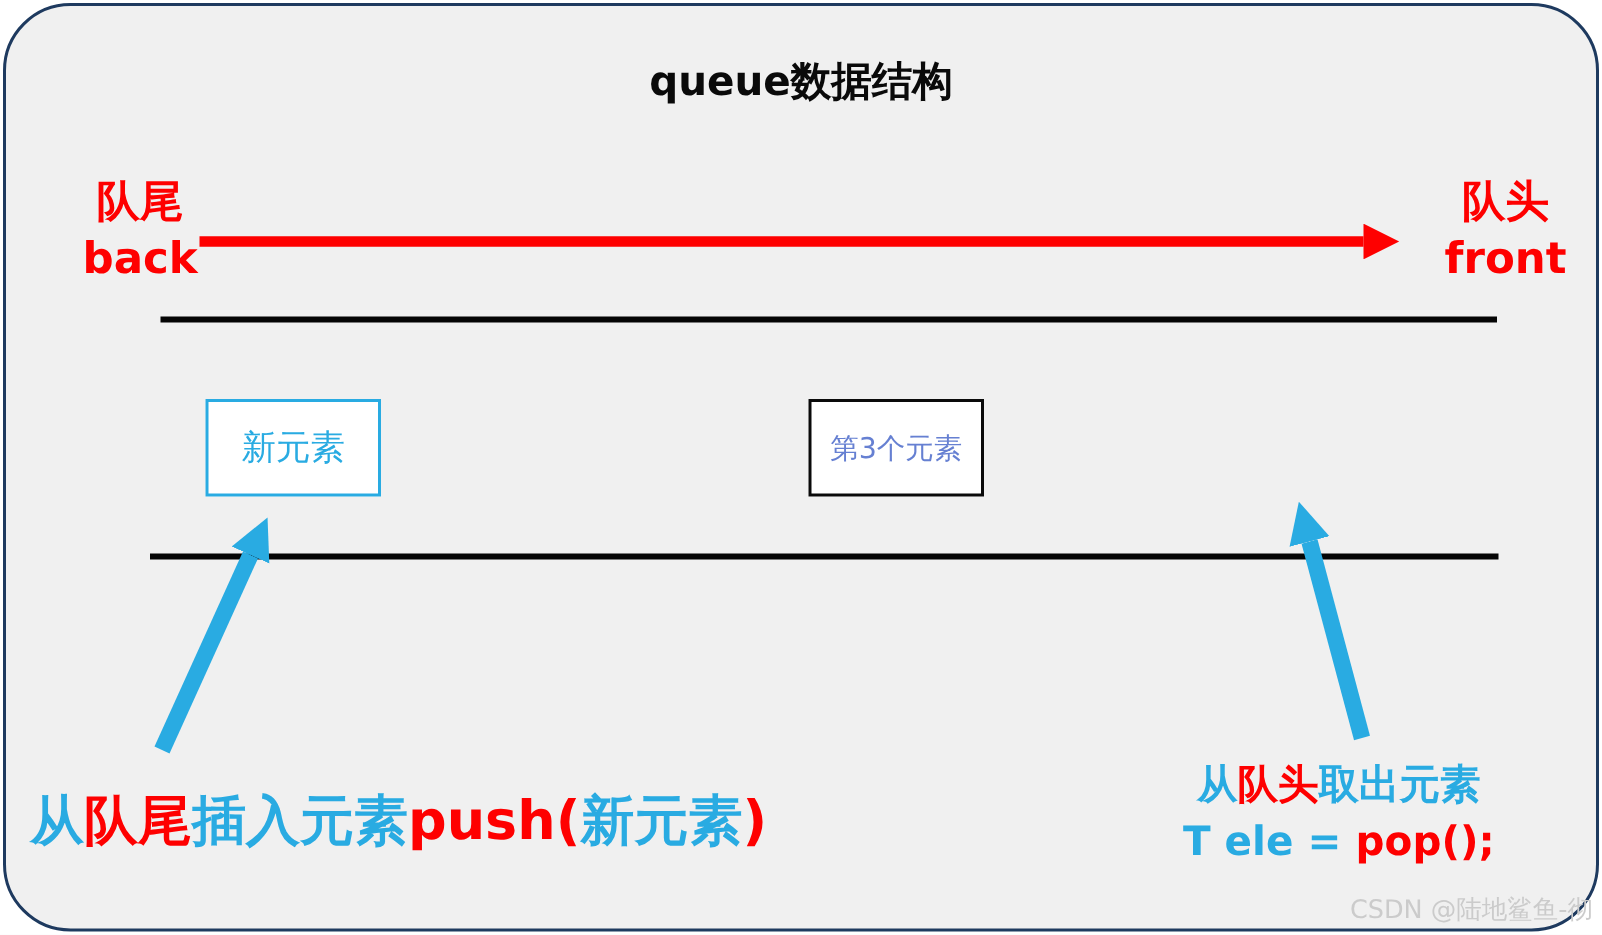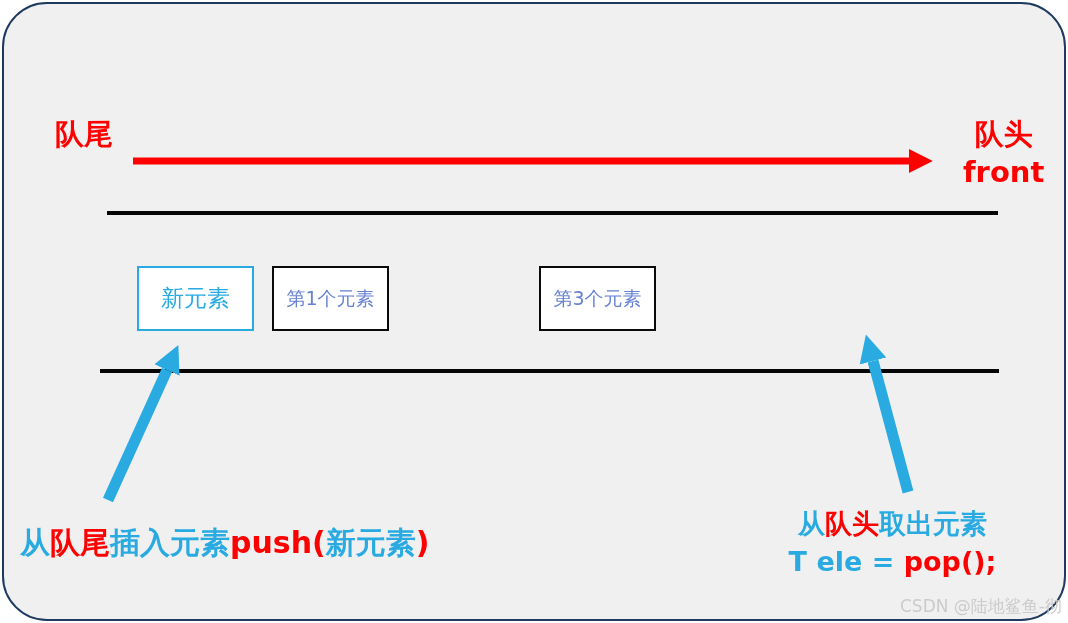--- a/index.html
+++ b/index.html
@@ -90,21 +90,21 @@
     width: 1068px;
     height: 623px;
     pointer-events: none;
   }
   .caption {
     font-weight: bold;
     white-space: nowrap;
   }
   .push-caption {
     left: 20px; top: 523px;
-    font-size: 30px;
+    font-size: 36px;
   }
   .pop-caption {
     left: 765px; top: 505px;
     width: 255px;
     text-align: center;
     font-size: 27px;
     line-height: 38px;
   }
   .watermark {
     right: 6px; top: 595px;
@@ -113,38 +113,37 @@
     white-space: nowrap;
   }
 </style>
 </head>
 <body>
 
 <div id="stage">
 
   <div class="panel"></div>
 
+  <div class="abs page-title">queue数据结构</div>
 
   <div class="abs end-label back-label">
     <div>队尾</div>
+    <div>back</div>
   </div>
 
   <div class="abs end-label front-label">
     <div>队头</div>
     <div>front</div>
   </div>
 
   <div class="abs hline top-line"></div>
   <div class="abs hline bottom-line"></div>
 
   <div class="qbox new-box" style="left:137px">
     <span class="box-label">新元素</span>
-  </div>
-  <div class="qbox" style="left:272px">
-    <span class="box-label">第1个元素</span>
   </div>
   <div class="qbox" style="left:539px">
     <span class="box-label">第3个元素</span>
   </div>
 
   <svg class="arrow-layer" viewBox="0 0 1068 623">
     <defs>
       <marker id="red-head" viewBox="0 0 10 10" refX="0" refY="5" markerWidth="4" markerHeight="3.4" orient="auto">
         <path d="M0,0 L10,5 L0,10 z" fill="#fe0000"></path>
       </marker>

